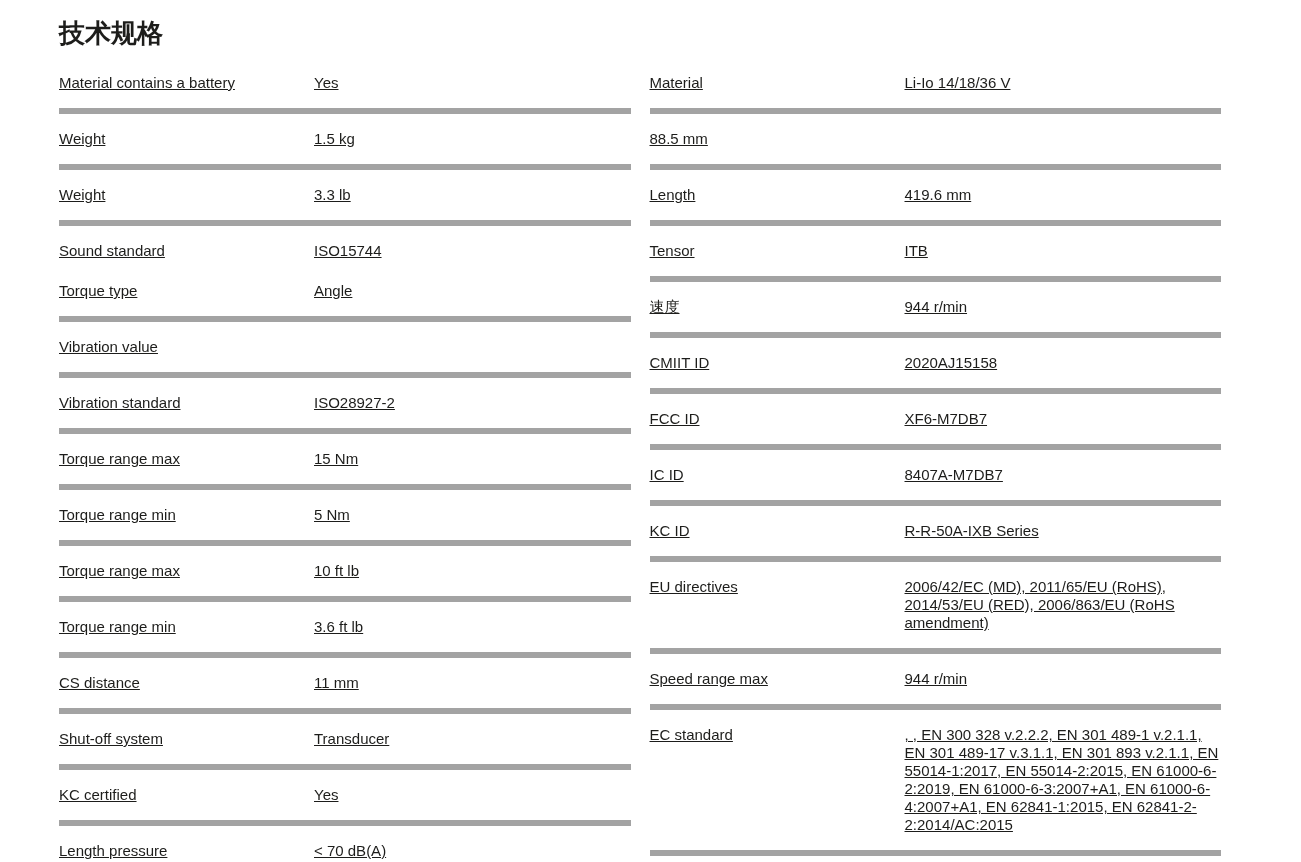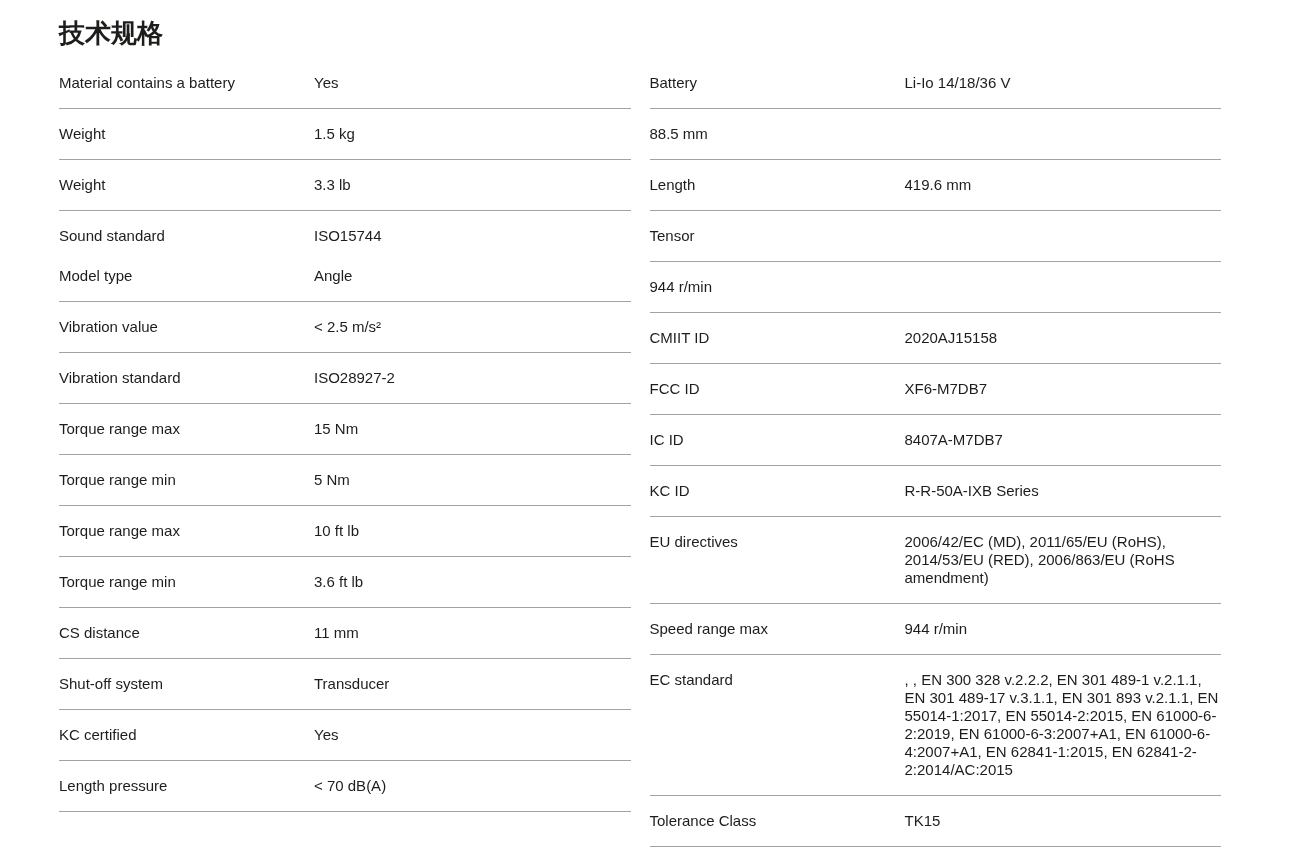--- a/index.html
+++ b/index.html
@@ -21,21 +21,21 @@
     font-weight: 700;
     margin: 2px 0 10px 0;
     color: #1d1d1b;
   }
   .columns {
     display: flex;
     gap: 19px;
     align-items: flex-start;
   }
   .col { flex: 1 1 0; min-width: 0; }
-  .section { border-bottom: 1px solid #a3a3a3; }
+  .section { border-bottom: 6px solid #a3a3a3; text-decoration: underline; }
   .section .cell { display: flex; padding: 16px 0; }
   .section.grouped { padding: 5px 0; }
   .section.grouped .cell { padding: 11px 0; }
   .label {
     flex: 0 0 255px;
     width: 255px;
     box-sizing: border-box;
     padding-right: 20px;
   }
   .value { flex: 1 1 auto; min-width: 0; }
@@ -64,28 +64,27 @@
             <div class="label">Weight</div>
             <div class="value">3.3 lb</div>
           </div>
         </div>
         <div class="section grouped">
           <div class="cell">
             <div class="label">Sound standard</div>
             <div class="value">ISO15744</div>
           </div>
           <div class="cell">
-            <div class="label">Model type</div>
+            <div class="label">Torque type</div>
             <div class="value">Angle</div>
           </div>
         </div>
         <div class="section">
           <div class="cell">
             <div class="label">Vibration value</div>
-            <div class="value">&lt; 2.5 m/s²</div>
           </div>
         </div>
         <div class="section">
           <div class="cell">
             <div class="label">Vibration standard</div>
             <div class="value">ISO28927-2</div>
           </div>
         </div>
         <div class="section">
           <div class="cell">
@@ -132,42 +131,44 @@
         <div class="section">
           <div class="cell">
             <div class="label">Length pressure</div>
             <div class="value">&lt; 70 dB(A)</div>
           </div>
         </div>
       </div>
     <div class="col">
         <div class="section">
           <div class="cell">
-            <div class="label">Battery</div>
+            <div class="label">Material</div>
             <div class="value">Li-Io 14/18/36 V</div>
           </div>
         </div>
         <div class="section">
           <div class="cell">
             <div class="value">88.5 mm</div>
           </div>
         </div>
         <div class="section">
           <div class="cell">
             <div class="label">Length</div>
             <div class="value">419.6 mm</div>
           </div>
         </div>
         <div class="section">
           <div class="cell">
             <div class="label">Tensor</div>
-          </div>
-        </div>
-        <div class="section">
-          <div class="cell">
+            <div class="value">ITB</div>
+          </div>
+        </div>
+        <div class="section">
+          <div class="cell">
+            <div class="label">速度</div>
             <div class="value">944 r/min</div>
           </div>
         </div>
         <div class="section">
           <div class="cell">
             <div class="label">CMIIT ID</div>
             <div class="value">2020AJ15158</div>
           </div>
         </div>
         <div class="section">

